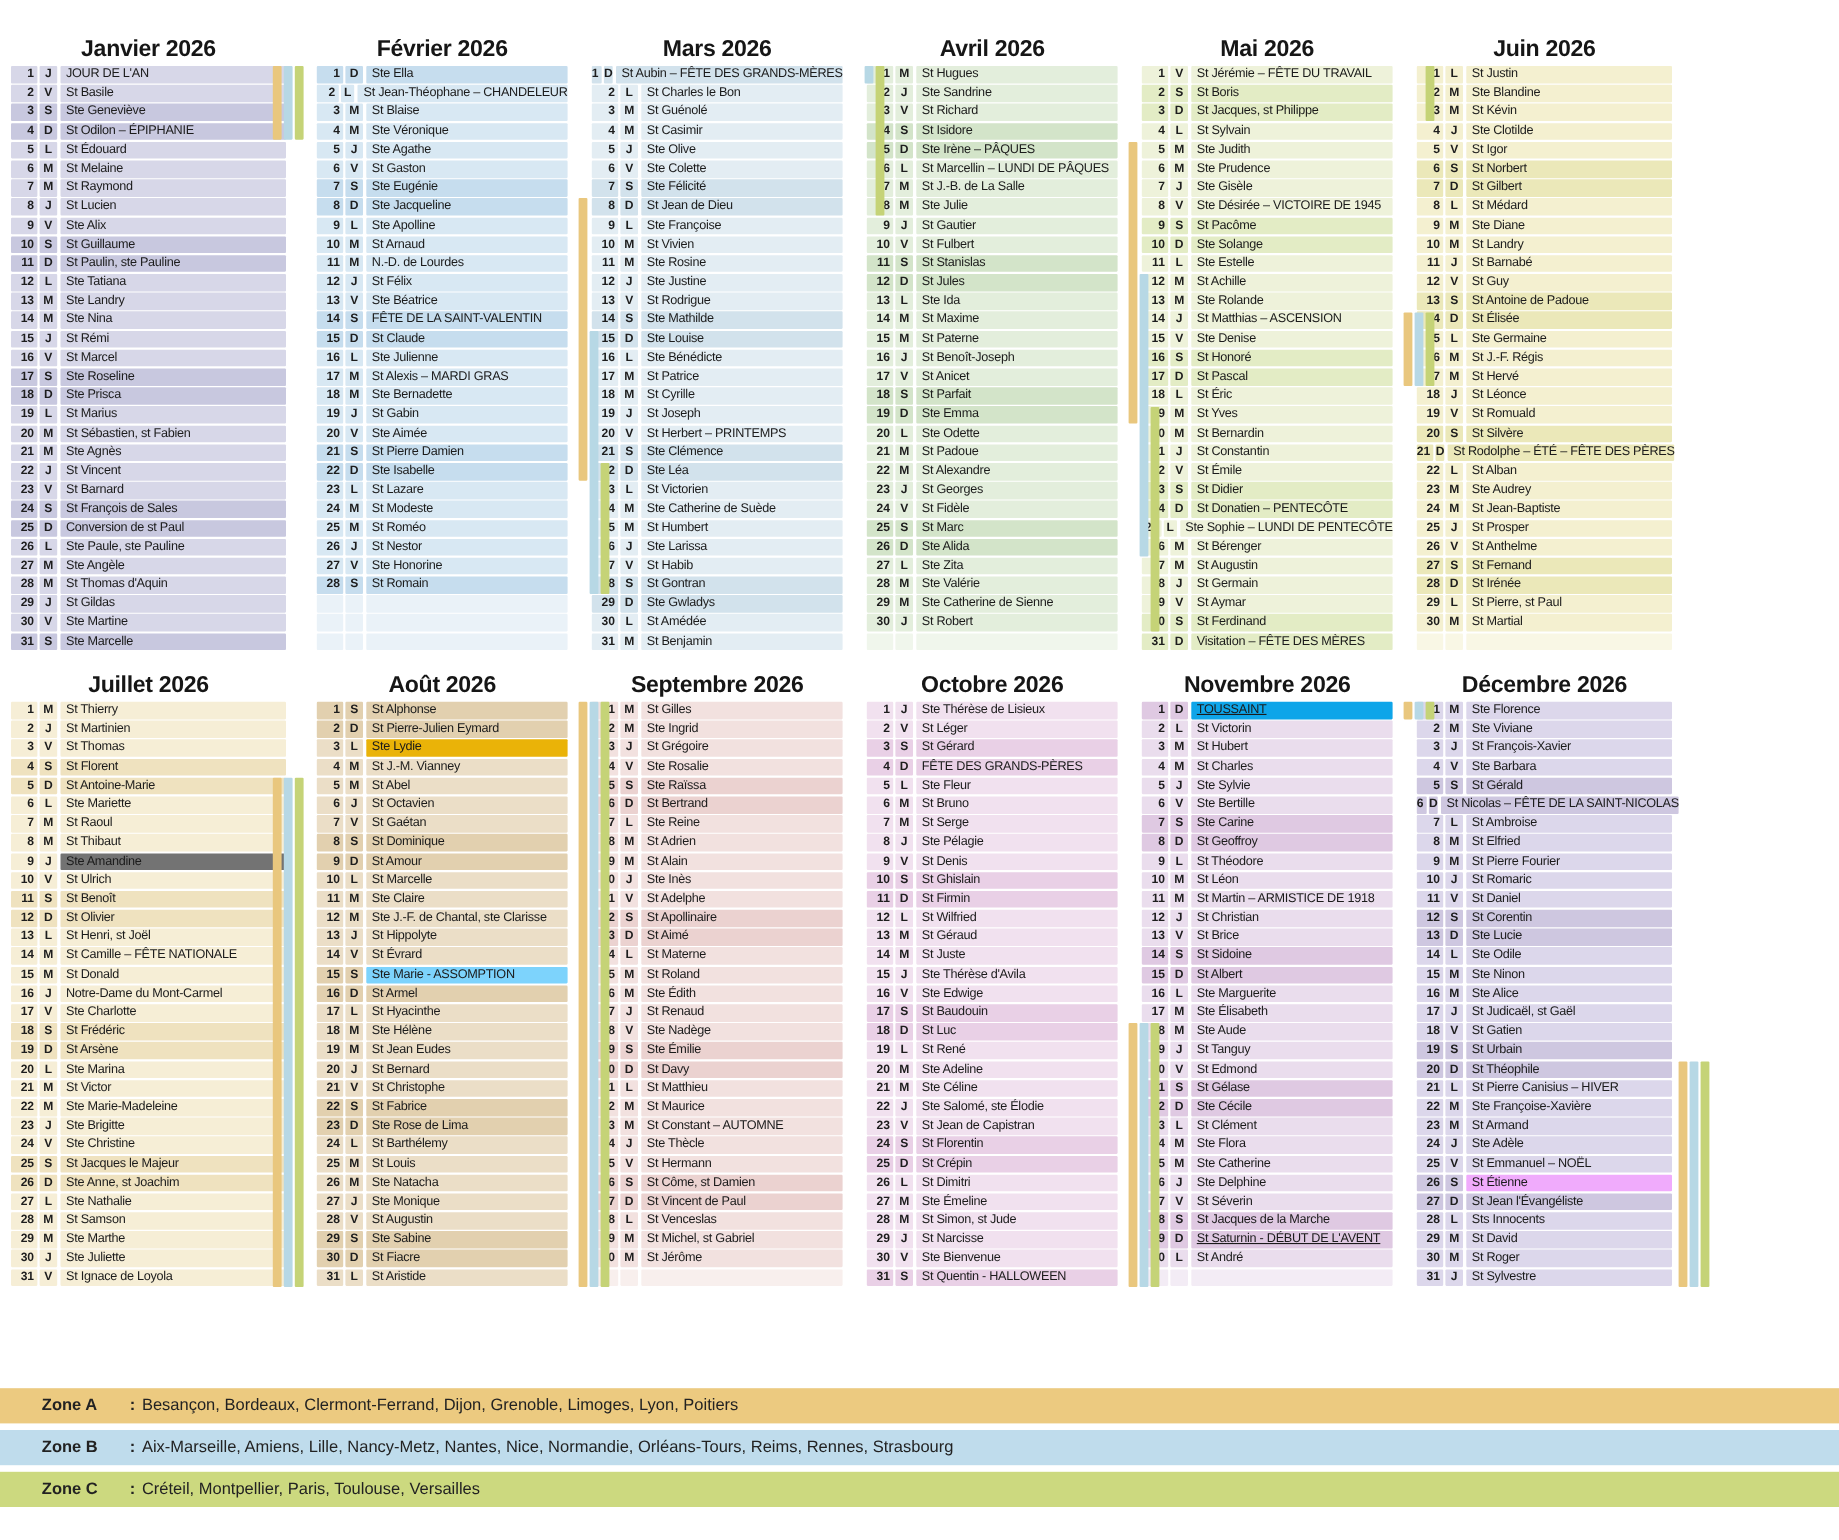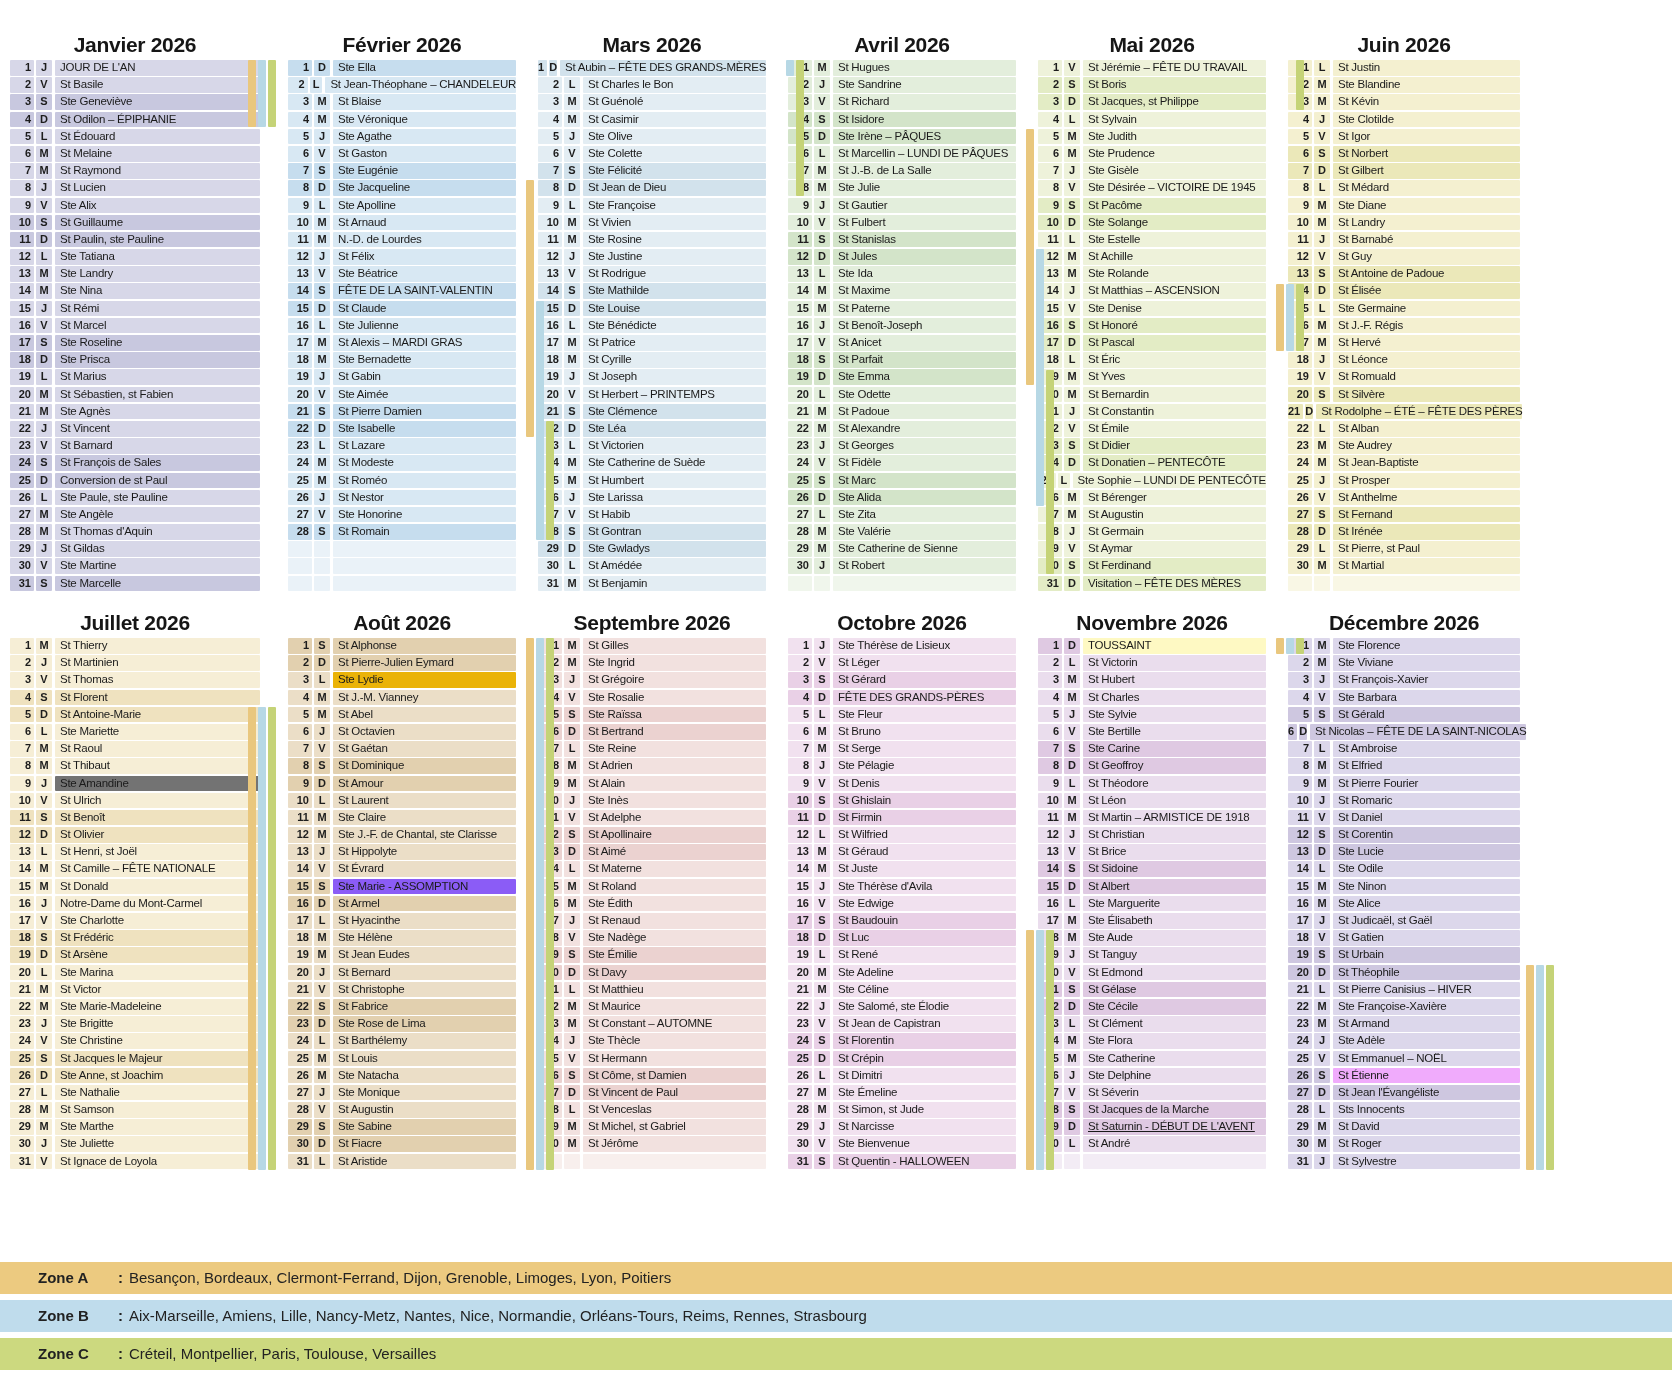--- a/index.html
+++ b/index.html
@@ -1186,21 +1186,21 @@
           <div class="cell nam" style="background: rgb(226, 208, 175);">St Dominique</div>
         </div>
         <div class="day-row">
           <div class="cell num" style="background: rgb(226, 208, 175);">9</div>
           <div class="cell let" style="background: rgb(226, 208, 175);">D</div>
           <div class="cell nam" style="background: rgb(226, 208, 175);">St Amour</div>
         </div>
         <div class="day-row">
           <div class="cell num" style="background: rgb(235, 222, 199);">10</div>
           <div class="cell let" style="background: rgb(235, 222, 199);">L</div>
-          <div class="cell nam" style="background: rgb(235, 222, 199);">St Laurent</div>
+          <div class="cell nam" style="background: rgb(235, 222, 199);">St Marcelle</div>
         </div>
         <div class="day-row">
           <div class="cell num" style="background: rgb(235, 222, 199);">11</div>
           <div class="cell let" style="background: rgb(235, 222, 199);">M</div>
           <div class="cell nam" style="background: rgb(235, 222, 199);">Ste Claire</div>
         </div>
         <div class="day-row">
           <div class="cell num" style="background: rgb(235, 222, 199);">12</div>
           <div class="cell let" style="background: rgb(235, 222, 199);">M</div>
           <div class="cell nam" style="background: rgb(235, 222, 199);">Ste J.-F. de Chantal, ste Clarisse</div>
@@ -1211,21 +1211,21 @@
           <div class="cell nam" style="background: rgb(235, 222, 199);">St Hippolyte</div>
         </div>
         <div class="day-row">
           <div class="cell num" style="background: rgb(235, 222, 199);">14</div>
           <div class="cell let" style="background: rgb(235, 222, 199);">V</div>
           <div class="cell nam" style="background: rgb(235, 222, 199);">St Évrard</div>
         </div>
         <div class="day-row">
           <div class="cell num" style="background: rgb(226, 208, 175);">15</div>
           <div class="cell let" style="background: rgb(226, 208, 175);">S</div>
-          <div class="cell nam" style="background: #8b5cf6;">Ste Marie - ASSOMPTION</div>
+          <div class="cell nam" style="background: #7dd3fc;">Ste Marie - ASSOMPTION</div>
         </div>
         <div class="day-row">
           <div class="cell num" style="background: rgb(226, 208, 175);">16</div>
           <div class="cell let" style="background: rgb(226, 208, 175);">D</div>
           <div class="cell nam" style="background: rgb(226, 208, 175);">St Armel</div>
         </div>
         <div class="day-row">
           <div class="cell num" style="background: rgb(235, 222, 199);">17</div>
           <div class="cell let" style="background: rgb(235, 222, 199);">L</div>
           <div class="cell nam" style="background: rgb(235, 222, 199);">St Hyacinthe</div>
@@ -1621,21 +1621,21 @@
           <div class="cell nam" style="background: rgb(233, 208, 230);">St Quentin - HALLOWEEN</div>
         </div>
       </div>
     </div>
     <div class="month" style="left: 1038px; top: 610px; width: 262px;">
       <div class="month-title" style="width: 228px;">Novembre 2026</div>
       <div class="rows" style="margin-top: 2px; width: 228px;">
         <div class="day-row">
           <div class="cell num" style="background: rgb(223, 201, 226);">1</div>
           <div class="cell let" style="background: rgb(223, 201, 226);">D</div>
-          <div class="cell nam" style="background: #fef9c3;">TOUSSAINT</div>
+          <div class="cell nam" style="background: #0ea5e9; text-decoration: underline;">TOUSSAINT</div>
         </div>
         <div class="day-row">
           <div class="cell num" style="background: rgb(234, 221, 237);">2</div>
           <div class="cell let" style="background: rgb(234, 221, 237);">L</div>
           <div class="cell nam" style="background: rgb(234, 221, 237);">St Victorin</div>
         </div>
         <div class="day-row">
           <div class="cell num" style="background: rgb(234, 221, 237);">3</div>
           <div class="cell let" style="background: rgb(234, 221, 237);">M</div>
           <div class="cell nam" style="background: rgb(234, 221, 237);">St Hubert</div>

